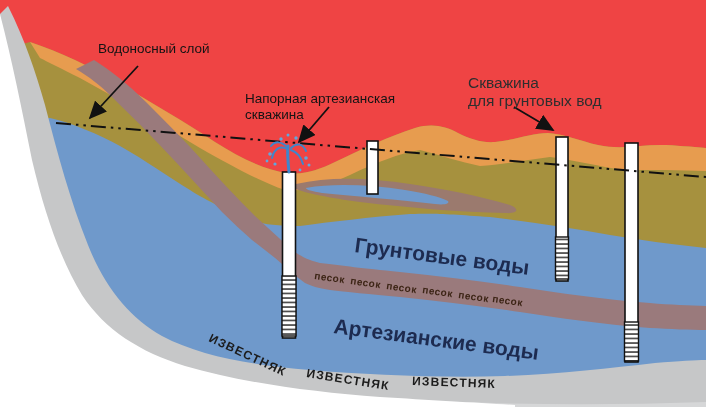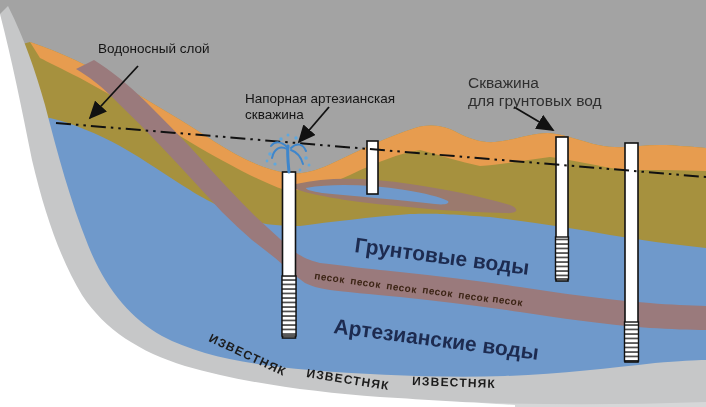--- a/index.html
+++ b/index.html
@@ -1,16 +1,16 @@
 <!DOCTYPE html>
 <html><head>
 <meta charset="utf-8">
 <style>
   html,body{margin:0;padding:0;background:#fff;}
-  .stage{position:relative;width:706px;height:407px;background:#a3a3a3;overflow:hidden;}
+  .stage{position:relative;width:706px;height:407px;background:#ef4444;overflow:hidden;}
   svg{display:block;}
   text{font-family:"Liberation Sans","DejaVu Sans",sans-serif;}
   .callout{font-size:13.5px;fill:#141414;}
   .callout-gw{font-size:15.5px;fill:#2e2e2e;}
   .zone-label{font-size:21px;font-weight:bold;fill:#1d2b50;}
   .sand-word{font-size:10px;font-weight:bold;fill:#3d2516;letter-spacing:.5px;}
   .limestone-word{font-size:12px;font-weight:bold;fill:#1c1c1c;letter-spacing:1.2px;}
 </style>
 </head>
 <body>

